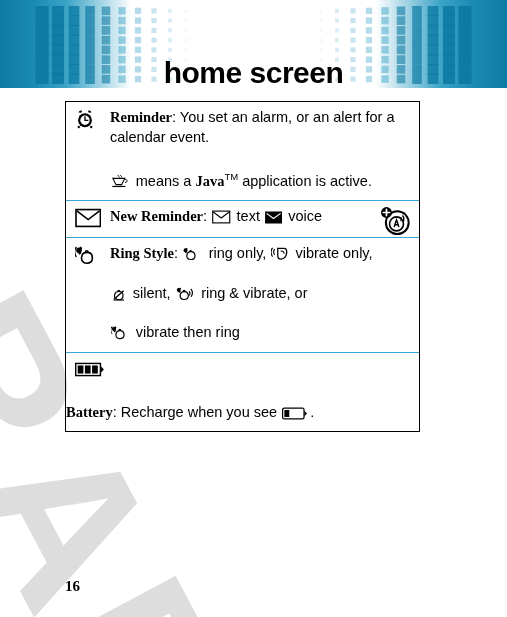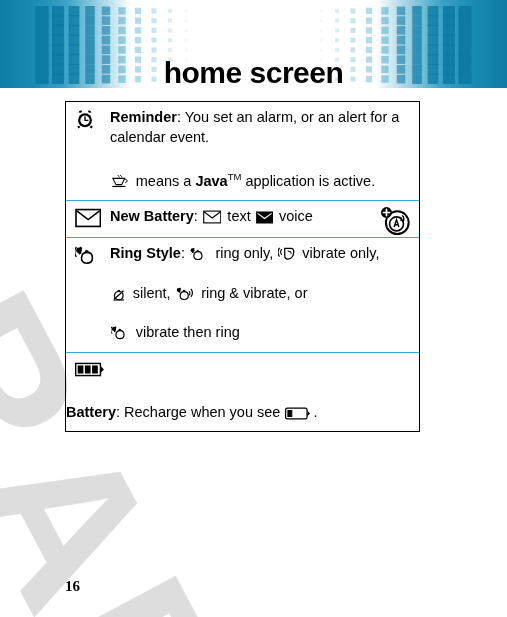--- a/index.html
+++ b/index.html
@@ -98,21 +98,21 @@
     box-sizing: border-box;
   }
   .tcell-body {
     flex: 1 1 auto;
     padding: 6px 6px 9px 0;
     box-sizing: border-box;
     font-size: 14.5px;
     line-height: 19.5px;
     position: relative;
   }
-  .tcell-body b { font-weight: bold; }
+  .tcell-body b { font-weight: bold; font-family: Liberation Serif, serif; }
   .para { margin: 0; }
   .para + .para { margin-top: 20px; }
 
   .sup-tm { font-size: 9.5px; vertical-align: super; }
 
   
   .ic {
     display: inline-block;
     vertical-align: -3px;
     margin: 0 2px 0 1px;
@@ -333,21 +333,21 @@
               <path d="M15 1.5 C15 3.5 17.5 3.5 17.5 5.5" stroke="#000" stroke-width="1.5" fill="none"></path>
             </svg></span> means a <b>Java</b><span class="sup-tm">TM</span> application is active.</p>
       </div>
     </div>
     <div class="trow" style="border-bottom-color: rgb(58, 165, 216);">
       <div class="tcell-icon"><span class="ic"><svg width="26.400000000000002" height="20" viewBox="0 0 26 19">
             <rect x="1" y="1.2" width="24" height="16.6" fill="#fff" stroke="#000" stroke-width="1.6"></rect>
             <path d="M1.8 2.4 L13 11 L24.2 2.4" fill="none" stroke="#000" stroke-width="1.6"></path>
           </svg></span></div>
       <div class="tcell-body">
-        <p class="para"><b>New Battery</b>: <span class="ic"><svg width="18.48" height="14" viewBox="0 0 26 19">
+        <p class="para"><b>New Reminder</b>: <span class="ic"><svg width="18.48" height="14" viewBox="0 0 26 19">
               <rect x="1" y="1.2" width="24" height="16.6" fill="#fff" stroke="#000" stroke-width="1.6"></rect>
               <path d="M1.8 2.4 L13 11 L24.2 2.4" fill="none" stroke="#000" stroke-width="1.6"></path>
             </svg></span> text <span class="ic"><svg width="17.16" height="13" viewBox="0 0 26 19">
               <rect x="1" y="1.2" width="24" height="16.6" fill="#000" stroke="#000" stroke-width="1.6"></rect>
               <path d="M2.4 3.2 L13 11 L23.6 3.2" fill="none" stroke="#fff" stroke-width="1.7"></path>
             </svg></span> voice</p>
         <span class="ic" id="alert-badge-icon">
           <svg width="34" height="34" viewBox="0 0 40 40">
             <circle cx="21.5" cy="22" r="14.6" fill="#000"></circle>
             <circle cx="21.5" cy="22" r="12.2" fill="#fff"></circle>

